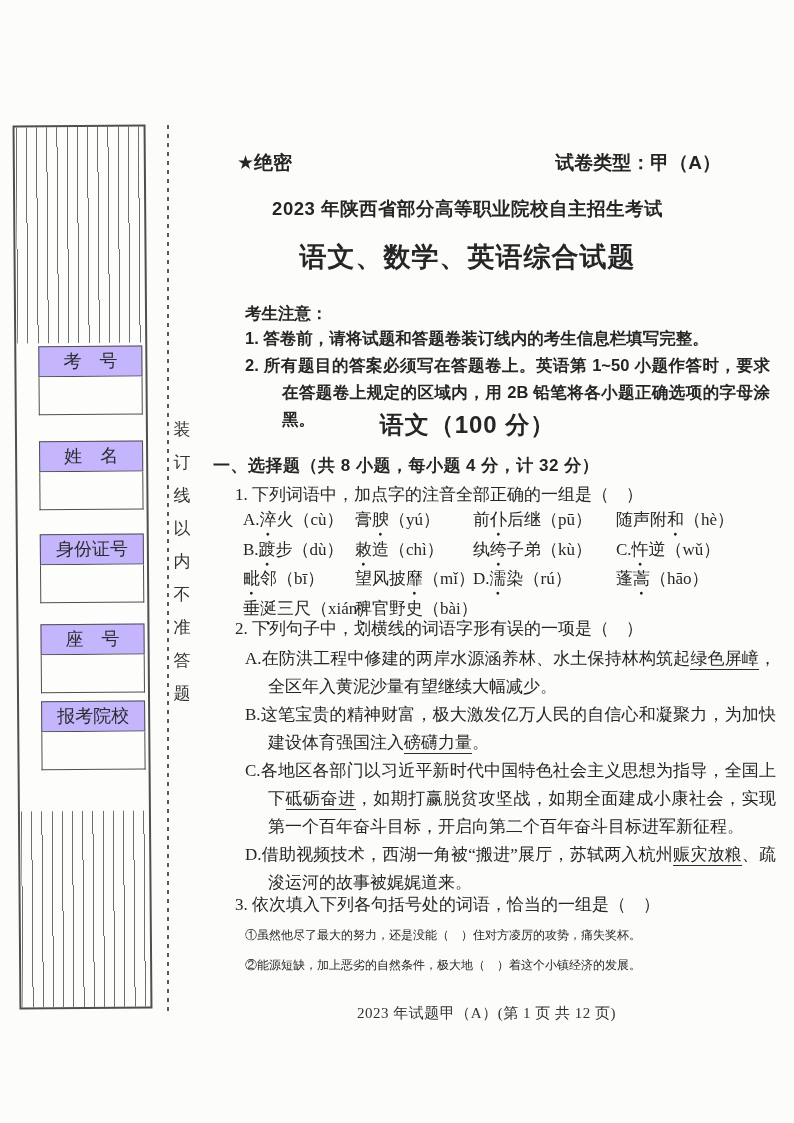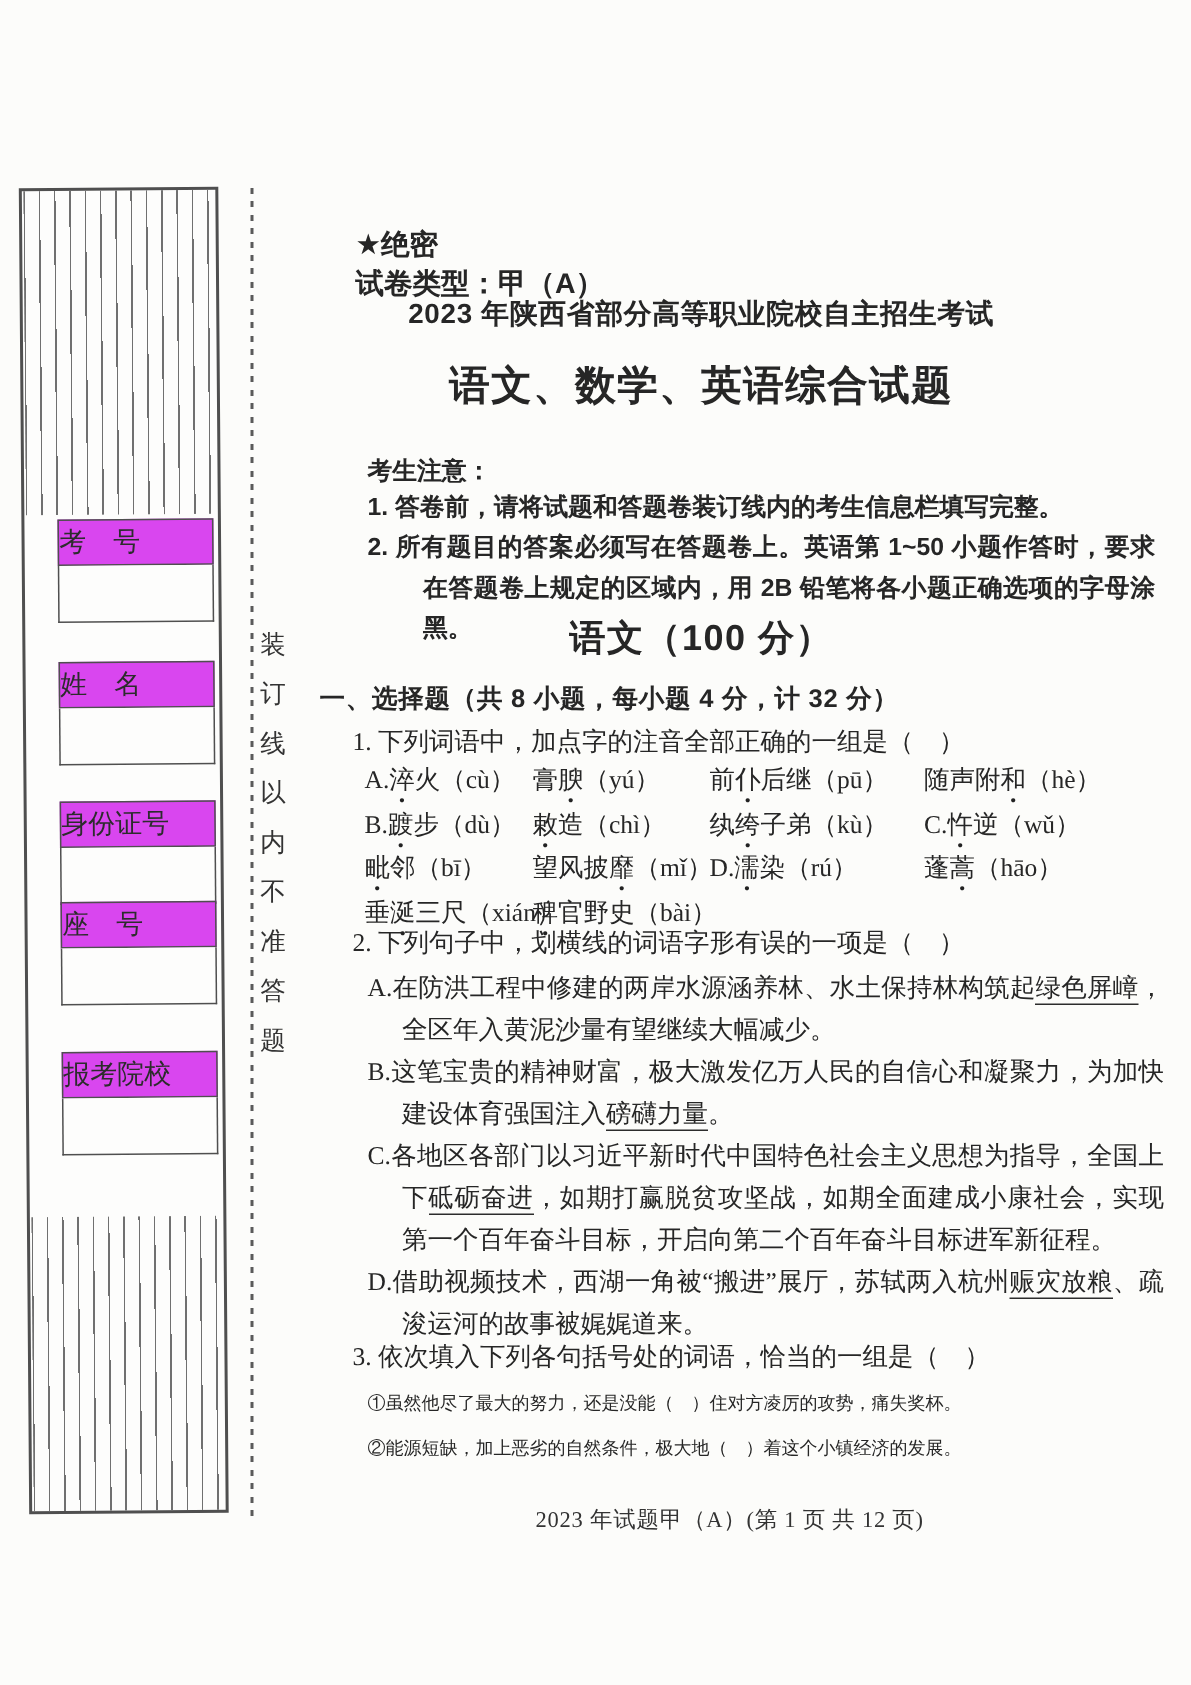--- a/index.html
+++ b/index.html
@@ -24,25 +24,25 @@
     position:absolute;left:1px;right:1px;
     background-image:repeating-linear-gradient(to right,#707070 0 1px,transparent 1px 10.2px);
   }
   .stripes.top{top:0;height:216px;}
   .stripes.bottom{bottom:0;height:196px;}
   .fields{position:absolute;left:0;top:0;width:100%;height:100%;}
   .field{position:absolute;left:22px;width:104px;}
   .field:nth-child(1){top:219px;}
   .field:nth-child(2){top:314px;}
   .field:nth-child(3){top:407px;}
-  .field:nth-child(4){top:474px;}
+  .field:nth-child(4){top:497px;}
   .field:nth-child(5){top:574px;border-radius:20px;}
   .field .flabel{
     border:1.5px solid #4f4f4f;height:29px;line-height:29px;
-    text-align:left;font-size:18px;color:#2c2c2c;background:#d946ef;
+    text-align:center;font-size:18px;color:#2c2c2c;background:#c4b5fd;
   }
   .field .fbox{
     border:1.5px solid #4f4f4f;border-top:none;height:37px;background:#fdfdfc;
   }
 
   
   .binding-line{
     position:absolute;left:167px;top:125px;height:886px;width:2px;
     background-image:repeating-linear-gradient(to bottom,#5a5a5a 0 4px,transparent 4px 9px);
   }
@@ -52,21 +52,21 @@
   }
   .bchar{display:block;height:33px;line-height:20px;}
 
   
   .main{position:absolute;left:210px;top:0;width:565px;}
   .abs{position:absolute;left:0;width:565px;box-sizing:border-box;margin:0;}
 
   .hei{font-family:"Liberation Sans","DejaVu Sans",sans-serif;font-weight:bold;}
 
   .type-row{top:150px;display:flex;justify-content:space-between;
-    padding:0 54px 0 27px;font-size:19px;flex-direction:column;}
+    padding:0 54px 0 27px;font-size:19px;}
   .exam-title{top:196px;text-align:center;padding-right:50px;font-size:18.5px;letter-spacing:0.5px;}
   .subject-title{top:239px;text-align:center;padding-right:50px;font-size:27px;letter-spacing:1px;}
 
   .notice{top:303px;left:35px;width:525px;font-size:16.5px;}
   .notice h3{margin:0;font-size:16.5px;}
   .notice p{margin:0;line-height:27px;padding-left:37px;text-indent:-37px;text-align:justify;}
 
   .subject-heading{top:409px;text-align:center;padding-right:50px;font-size:24px;letter-spacing:1px;}
   .part-heading{top:454px;left:3px;font-size:17px;letter-spacing:0.5px;}
 

